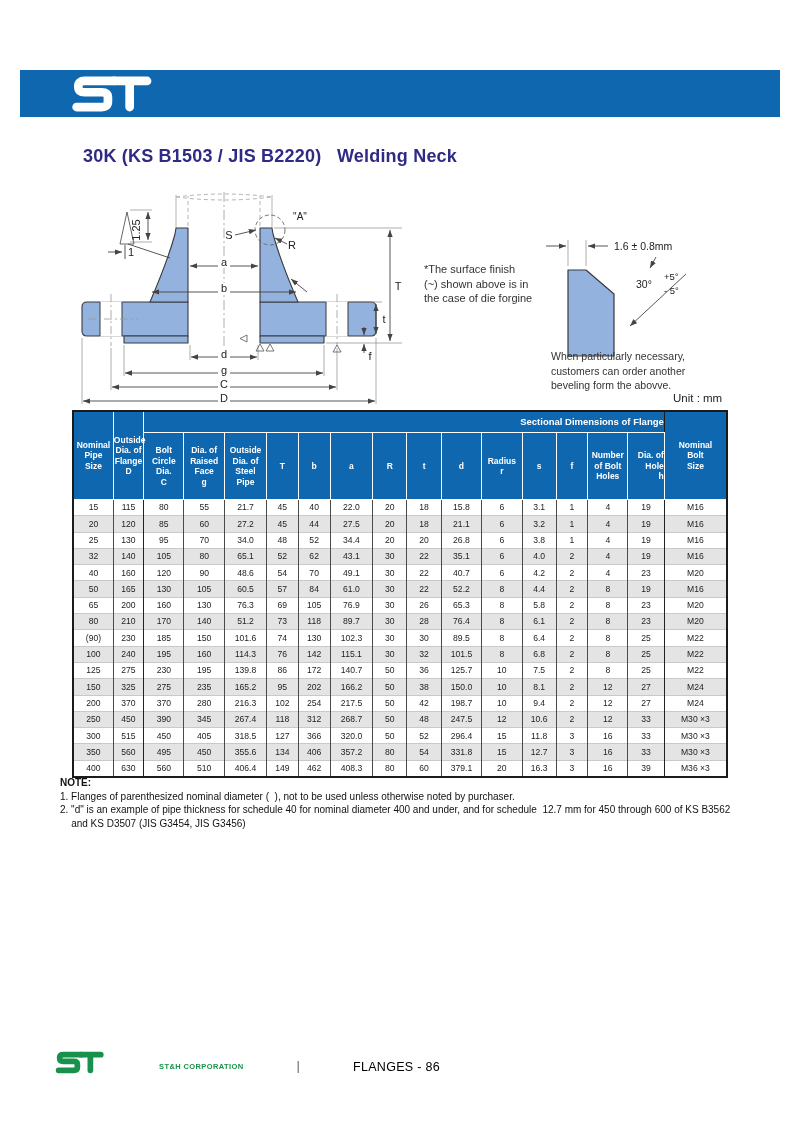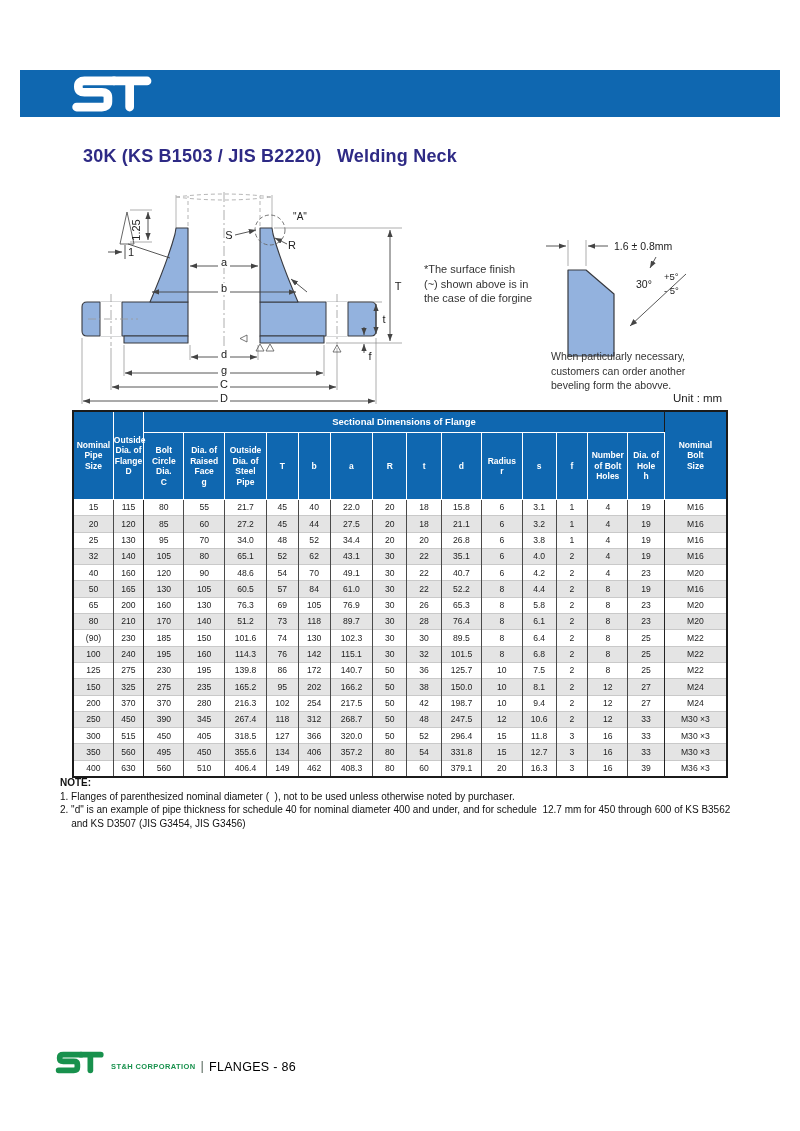--- a/index.html
+++ b/index.html
@@ -13,30 +13,30 @@
   .surface-note{position:absolute;left:424px;top:262px;font-size:11px;line-height:14.5px;color:#333;}
   .bevel-svg{position:absolute;left:540px;top:230px;}
   .bevel-note{position:absolute;left:551px;top:349px;font-size:10.5px;line-height:14.5px;color:#333;}
   .unit{position:absolute;left:673px;top:392px;font-size:11.5px;color:#222;}
   .tbl-wrap{position:absolute;left:72px;top:410px;}
   table{border-collapse:collapse;table-layout:fixed;width:656px;border:2px solid #1b1b1b;}
   thead th{background:#0f67b0;color:#fff;font-weight:bold;border:1px solid #fff;
            white-space:pre-line;font-size:8.5px;line-height:10.5px;padding:0;text-align:center;vertical-align:middle;}
   th.group{height:20px;font-size:9.5px;}
   th.darkL{border-left:1px solid #1b1b1b;}
-  th.darkR{border-right:1px solid #1b1b1b;}
+  th.darkR{border-right:1px solid #1b1b1b;text-align:right;}
   thead tr.cols th{height:66px;}
   tbody td{height:15.3px;padding:0;text-align:center;vertical-align:middle;font-size:8.6px;
            color:#1d1d1d;border-left:1px solid #4a4a4a;border-top:1px solid #c9c9c9;line-height:1;}
   tbody td:nth-child(3),tbody td:nth-child(17){border-left:1.4px solid #222;}
   tbody tr:nth-child(even){background:#e4e4e4;}
   .note{position:absolute;left:60px;top:776px;width:700px;font-size:10px;line-height:13.5px;color:#111;}
   .note .nt{font-weight:bold;}
   .note div{white-space:pre-wrap;}
-  .footer{position:absolute;left:55px;top:1050px;display:flex;align-items:flex-end;}
+  .footer{position:absolute;left:55px;top:1050px;display:flex;align-items:flex-end;gap:48px;}
   .f-company{font-size:7.5px;font-weight:bold;color:#18914d;letter-spacing:0.4px;margin:0 5px 4px 4px;}
   .f-sep{color:#5a6b60;font-size:13px;margin:0 5px 2px 0;}
   .f-page{font-size:12.5px;color:#000000;margin-bottom:1px;letter-spacing:0.3px;}
   svg text{font-family:"Liberation Sans","DejaVu Sans",sans-serif;}
 </style>
 </head>
 <body>
 
 <div class="page">
 

